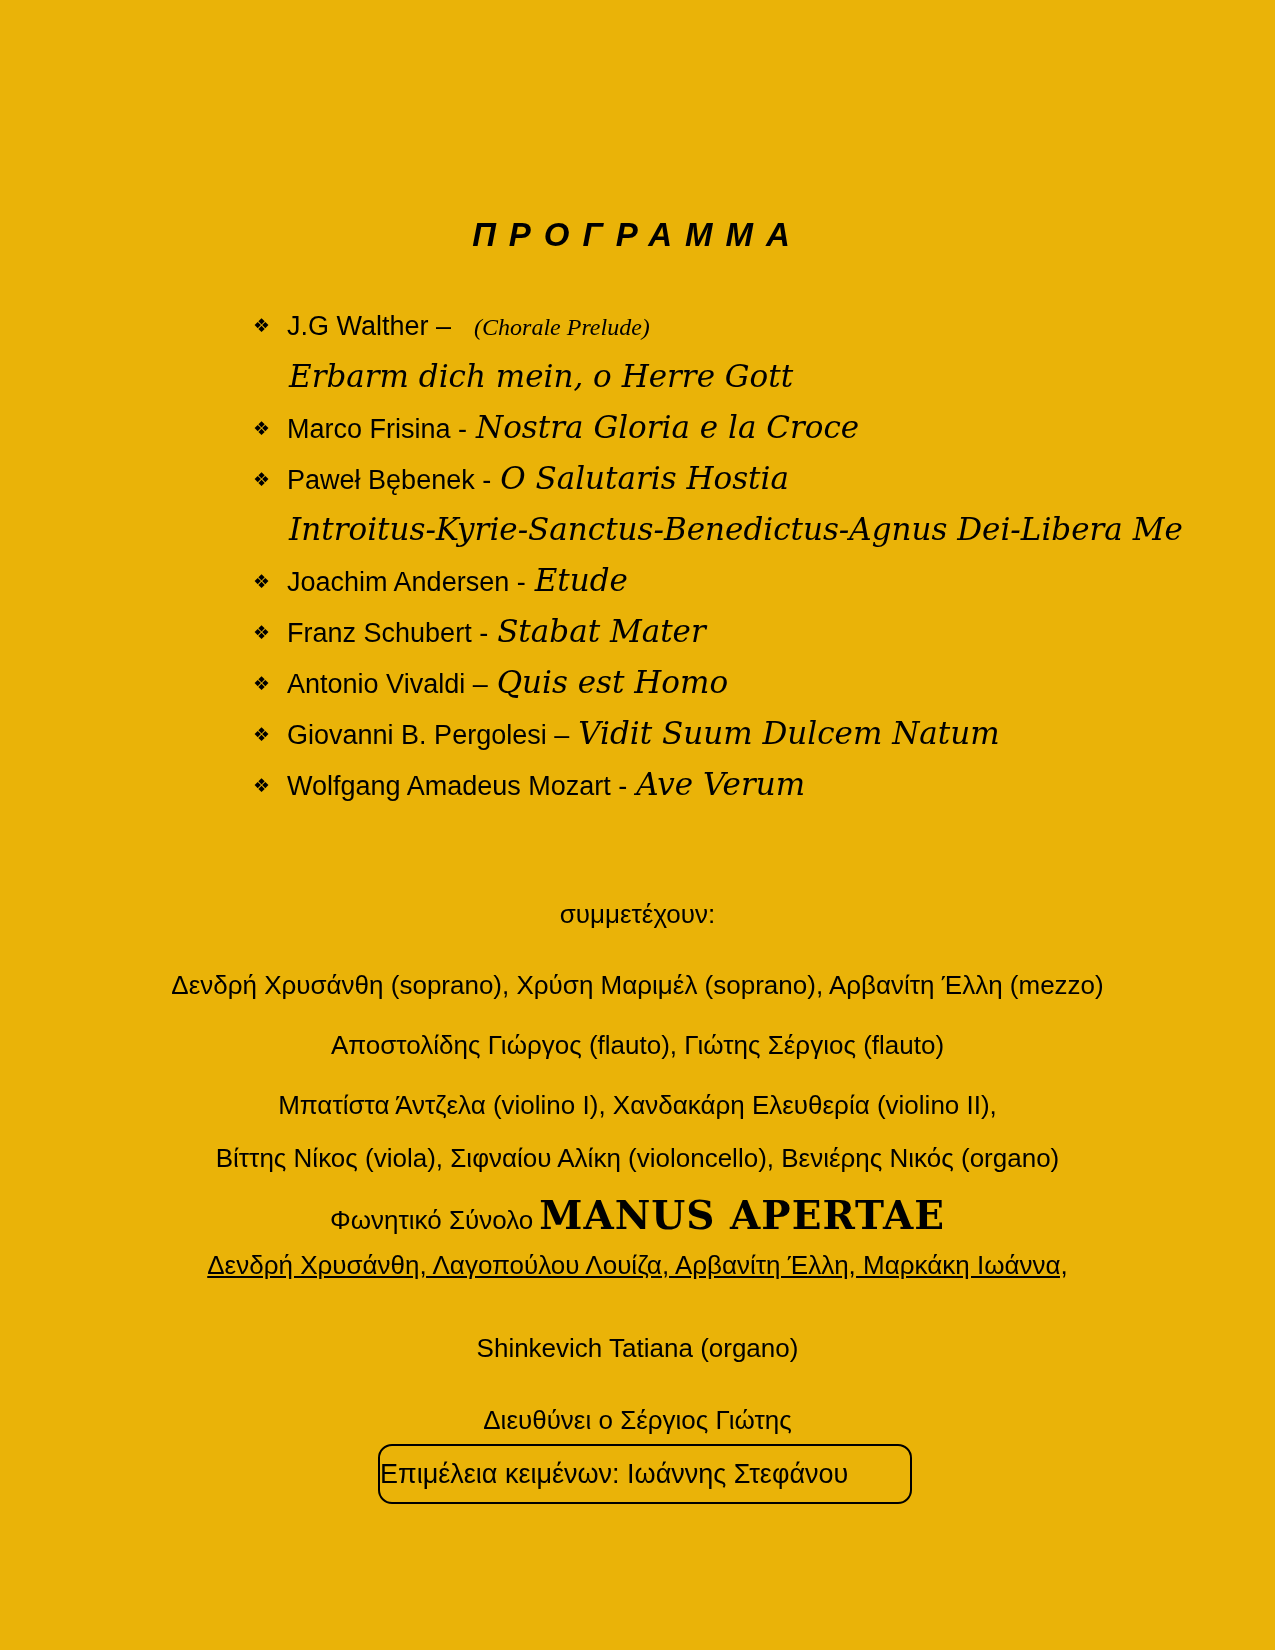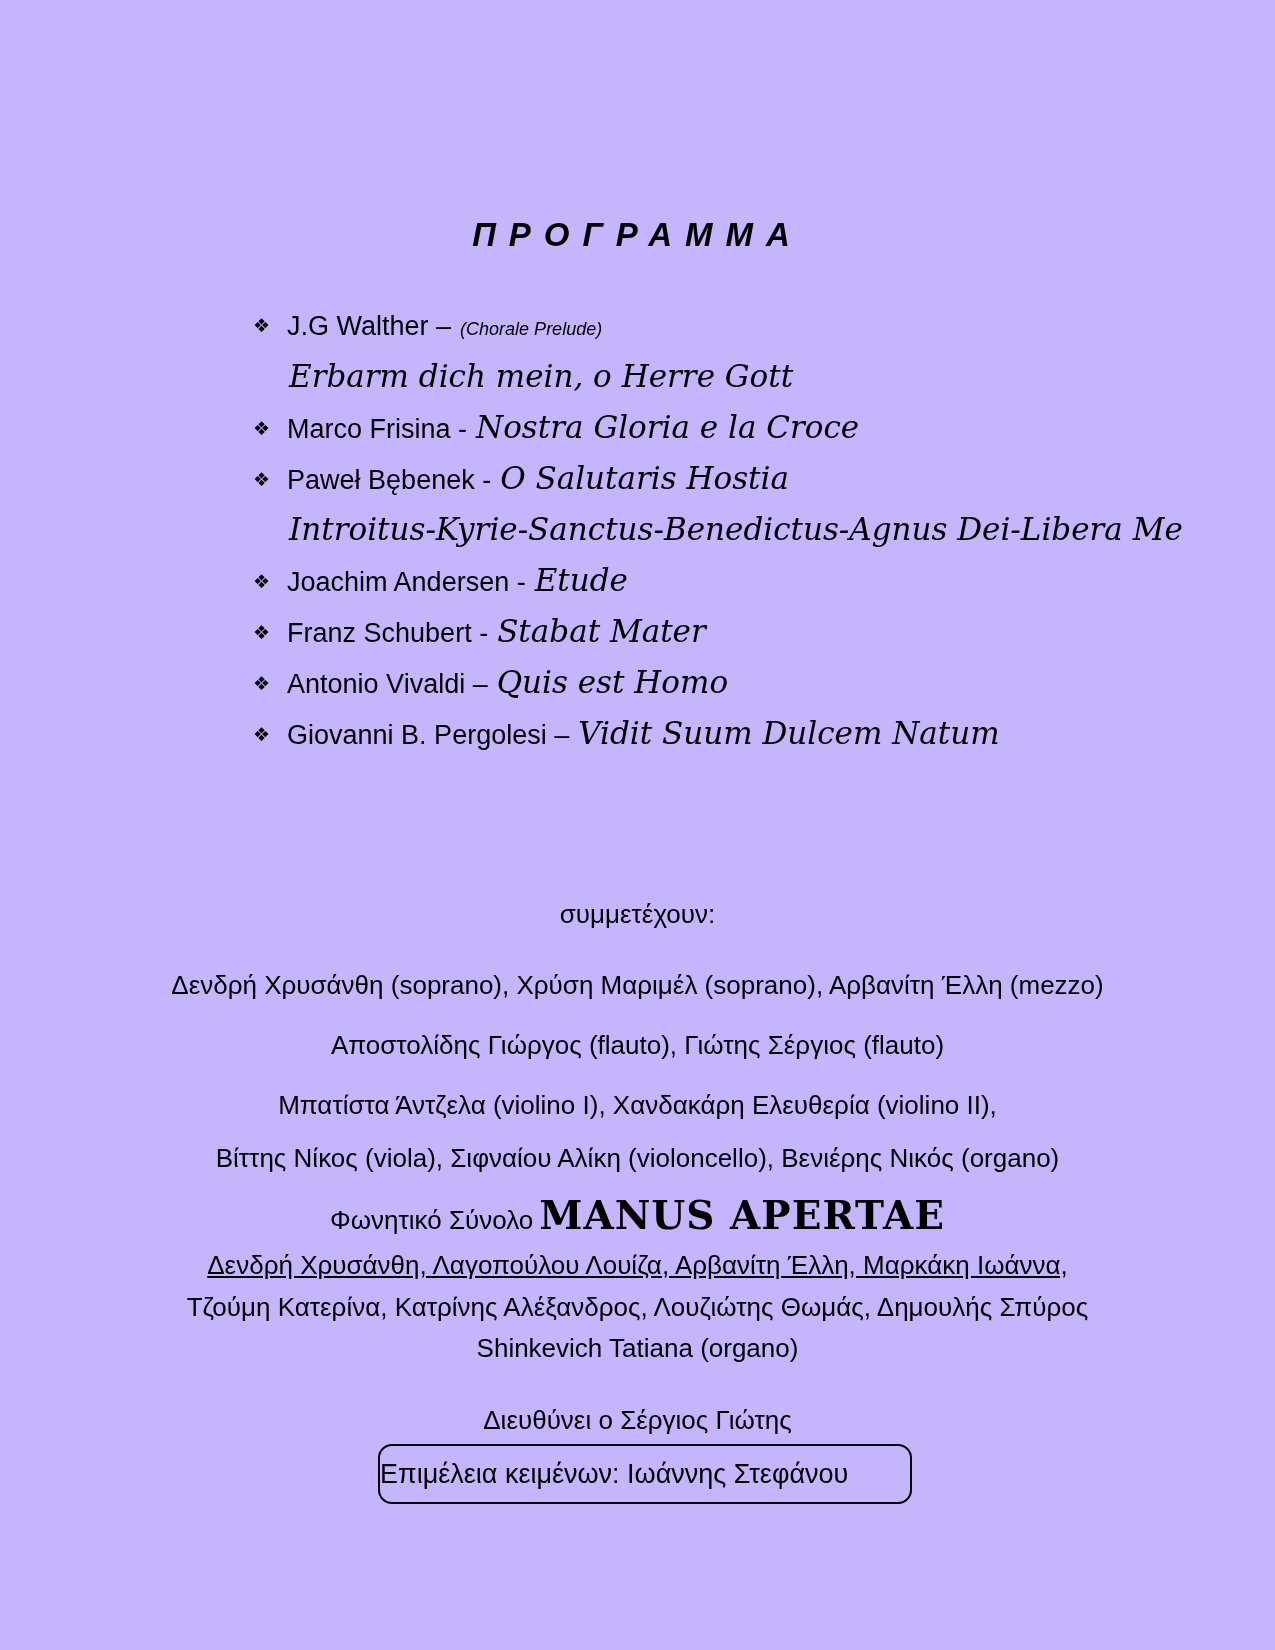--- a/index.html
+++ b/index.html
@@ -1,20 +1,20 @@
 <!DOCTYPE html>
 <html><head>
 <meta charset="utf-8">
 <style>
   html, body { margin: 0; padding: 0; background: #ffffff; }
   .page {
     position: relative;
     width: 1275px;
     height: 1650px;
-    background: #c4b5fd;
+    background: #eab308;
     color: #000000;
     font-family: "Liberation Sans", sans-serif;
     overflow: hidden;
   }
   .page-title {
     position: absolute;
     top: 216px; left: 0; right: 0;
     text-align: center;
     font-style: italic;
     font-weight: bold;
@@ -29,23 +29,24 @@
   }
   .row { height: 51px; line-height: 51px; }
   .bullet {
     display: inline-block;
     font-size: 19px;
     margin-right: 17px;
     vertical-align: 3px;
   }
   .composer { font-size: 27px; }
   .note {
-    font-size: 18px;
+    font-size: 24px;
     font-style: italic;
-    margin-left: 9px;
+    margin-left: 23px;
+    font-family: Liberation Serif, serif;
   }
   .stitle {
     font-family: "DejaVu Serif", serif;
     font-style: italic;
     font-size: 31px;
     margin-left: 9px;
   }
   .cont { padding-left: 36px; }
   .cont .stitle { margin-left: 0; }
   .centered {
@@ -111,35 +112,37 @@
     </div>
 
     <div class="row">
       <span class="bullet">❖</span><span class="composer">Antonio Vivaldi –</span><span class="stitle">Quis est Homo</span>
     </div>
 
     <div class="row">
       <span class="bullet">❖</span><span class="composer">Giovanni B. Pergolesi –</span><span class="stitle">Vidit Suum Dulcem Natum</span>
     </div>
 
+    <div class="row">
+      <span class="bullet">❖</span><span class="composer">Wolfgang Amadeus Mozart -</span><span class="stitle">Ave Verum</span>
+    </div>
 
   </div>
 
   <div class="centered" style="top:897px;">συμμετέχουν:</div>
   <div class="centered" style="top:1028px;">Αποστολίδης Γιώργος (flauto), Γιώτης Σέργιος (flauto)</div>
   <div class="centered" style="top:968px;">Δενδρή Χρυσάνθη (soprano), Χρύση Μαριμέλ (soprano), Αρβανίτη Έλλη (mezzo)</div>
   <div class="centered" style="top:1088px;">Μπατίστα Άντζελα (violino I), Χανδακάρη Ελευθερία (violino II),</div>
   <div class="centered" style="top:1141px;">Βίττης Νίκος (viola), Σιφναίου Αλίκη (violoncello), Βενιέρης Νικός (organo)</div>
 
   <div class="centered" style="top:1196px; line-height:38px;">
     <span>Φωνητικό Σύνολο</span><span class="ensemble-name">MANUS APERTAE</span>
   </div>
 
   <div class="centered" style="top:1248px;text-decoration:underline;">Δενδρή Χρυσάνθη, Λαγοπούλου Λουίζα, Αρβανίτη Έλλη, Μαρκάκη Ιωάννα,</div>
-  <div class="centered" style="top:1290px;">Τζούμη Κατερίνα, Κατρίνης Αλέξανδρος, Λουζιώτης Θωμάς, Δημουλής Σπύρος</div>
   <div class="centered" style="top:1331px;">Shinkevich Tatiana (organo)</div>
 
   <div class="centered" style="top:1403px;">Διευθύνει ο Σέργιος Γιώτης</div>
 
   <div class="credits-box">
     <span>Επιμέλεια κειμένων: Ιωάννης Στεφάνου</span>
   </div>
 
 </div>
 

